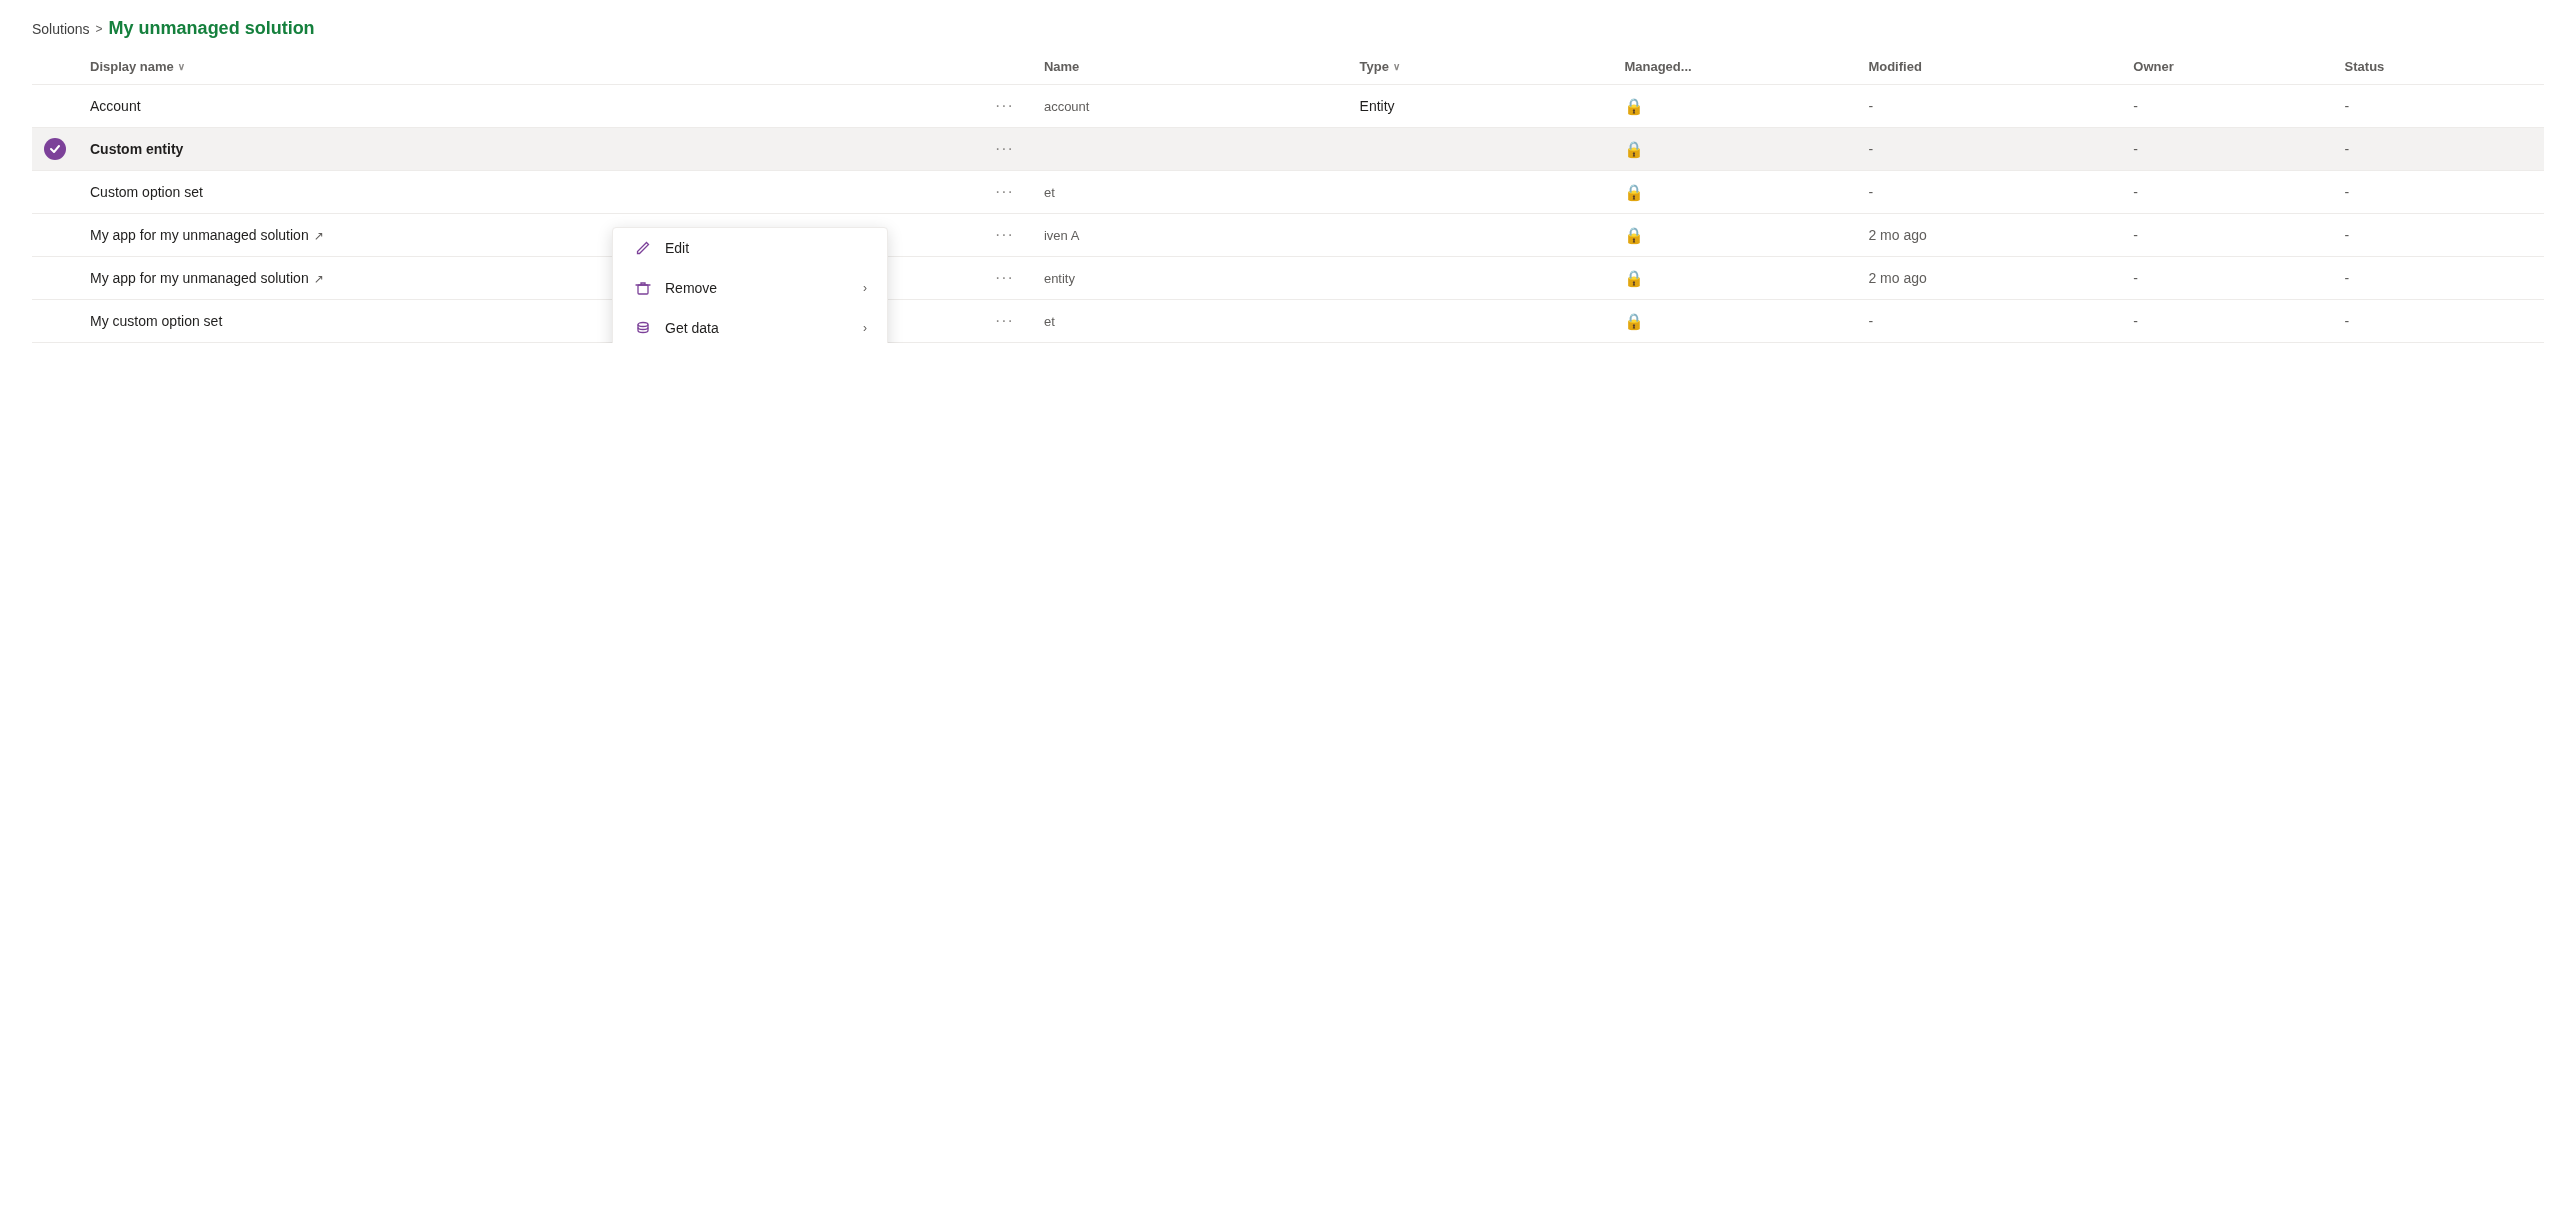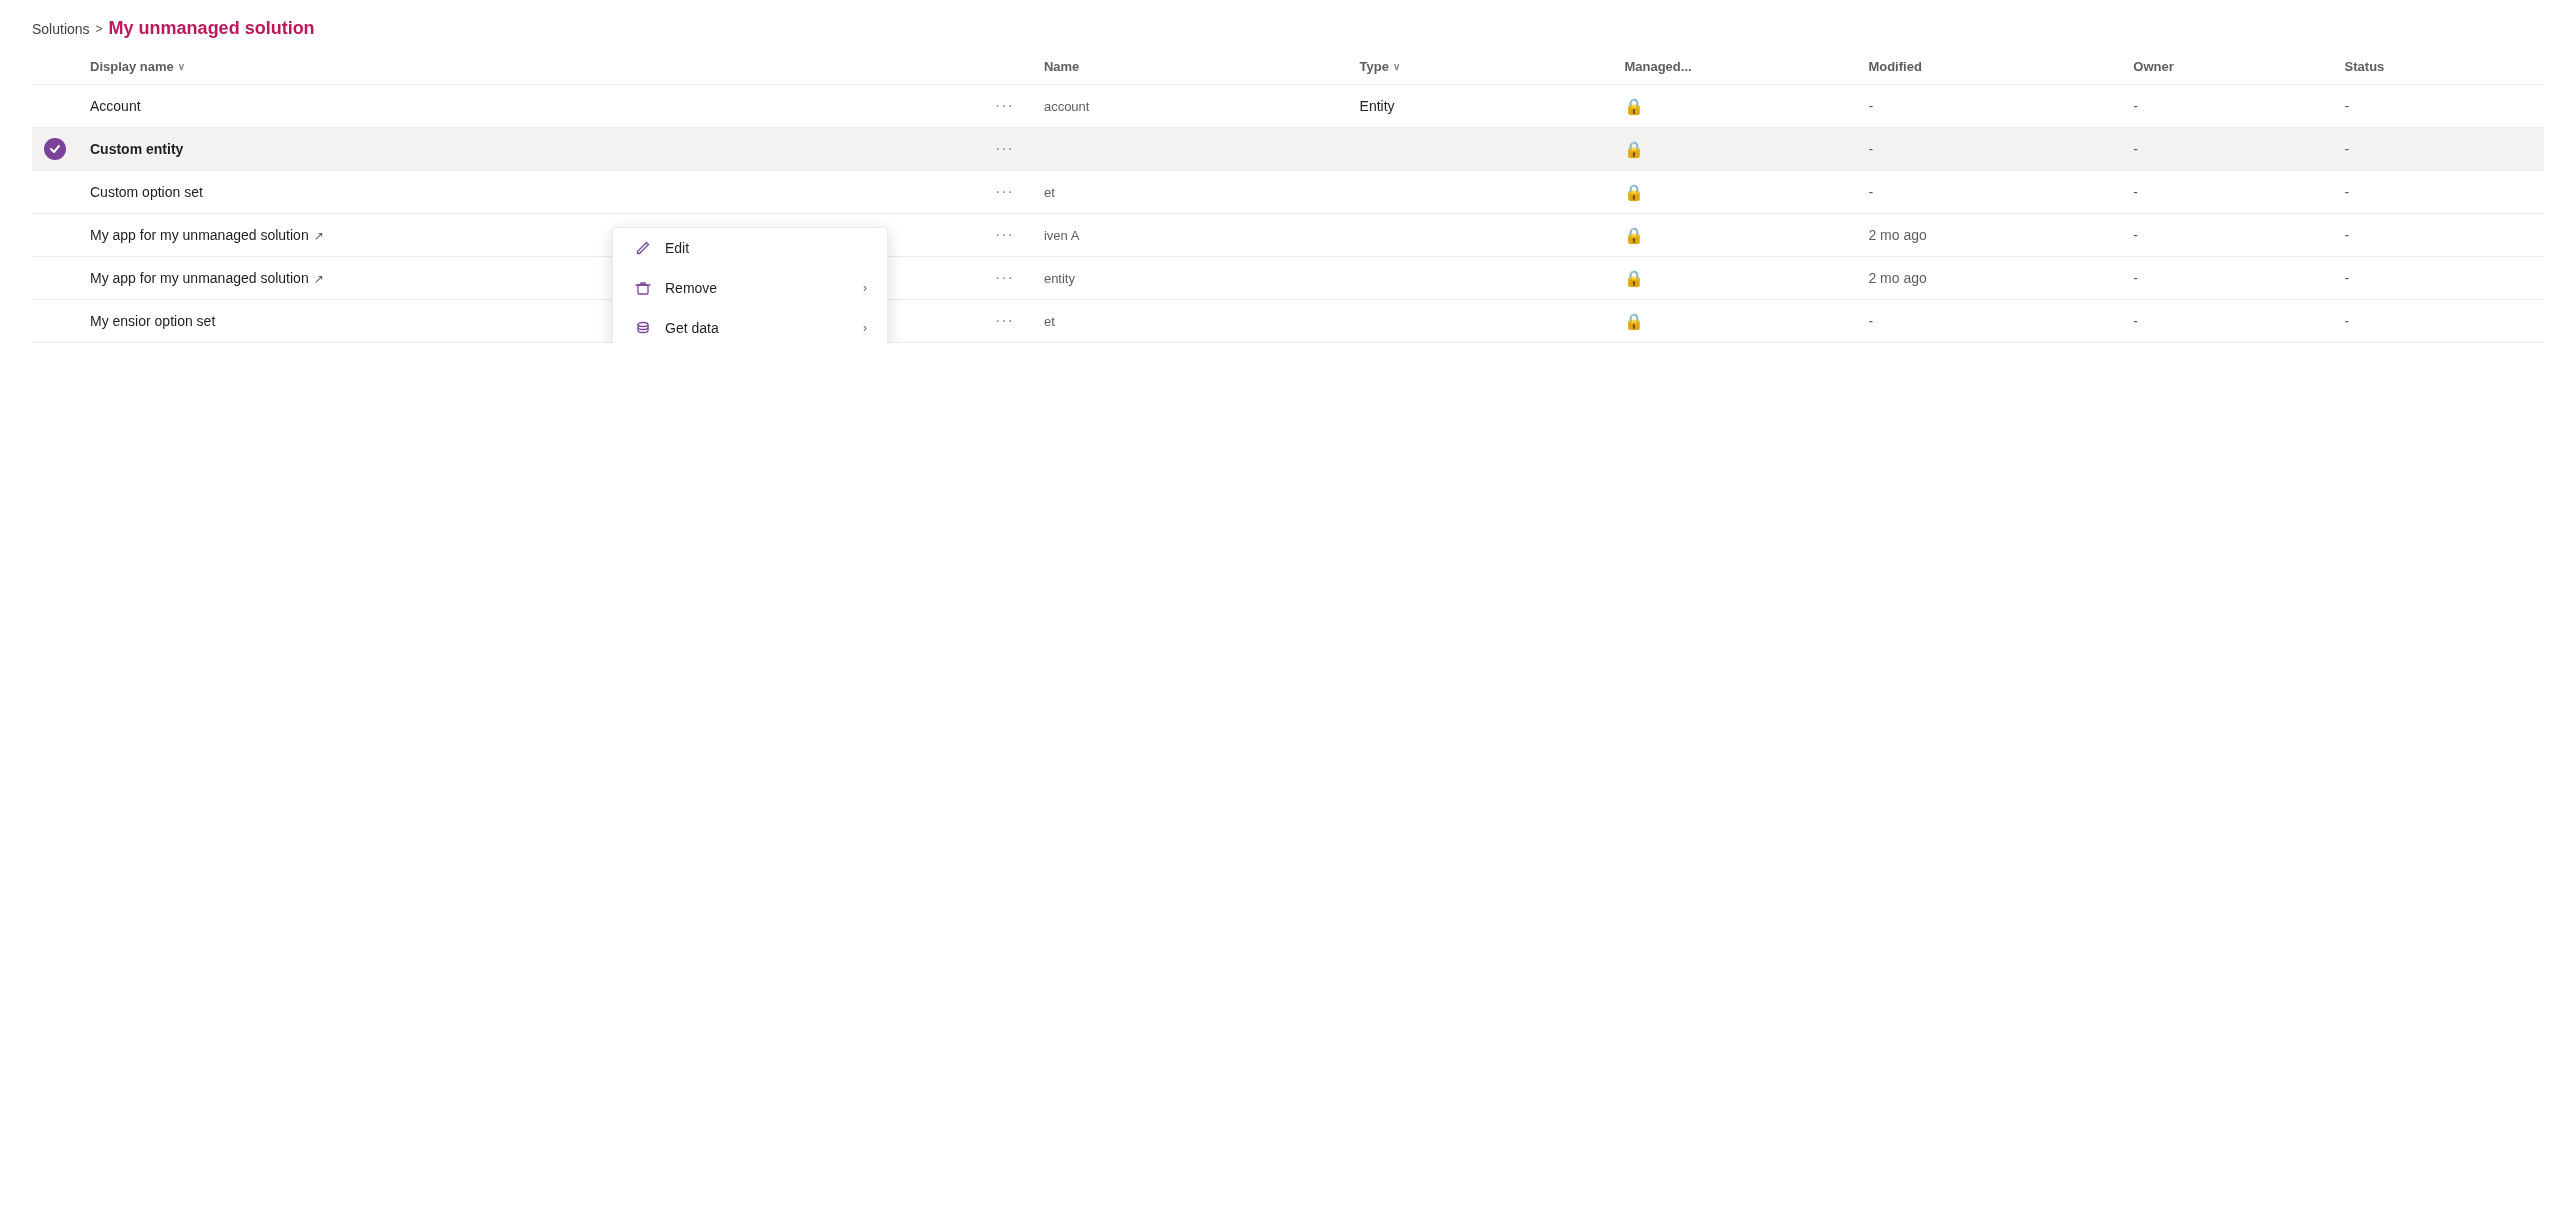--- a/index.html
+++ b/index.html
@@ -22,21 +22,21 @@
       color: #404040;
       cursor: pointer;
     }
     .breadcrumb-separator {
       color: #605e5c;
       font-size: 12px;
     }
     .breadcrumb-current {
       font-weight: 700;
       font-size: 18px;
-      color: #be185d;
+      color: #15803d;
     }
 
     .table-container {
       padding: 0 32px;
       position: relative;
     }
 
     table {
       width: 100%;
       border-collapse: collapse;
@@ -299,21 +299,21 @@
           <td class="row-more-cell"><button class="row-more-btn">···</button></td>
           <td class="name-cell">entity</td>
           <td class="type-cell"></td>
           <td class="managed-cell"><span class="lock-icon">🔒</span></td>
           <td class="modified-cell">2 mo ago</td>
           <td class="owner-cell">-</td>
           <td class="status-cell">-</td>
         </tr>
         <tr>
           <td class="row-check-cell"></td>
-          <td class="display-name-cell">My ensior option set</td>
+          <td class="display-name-cell">My custom option set</td>
           <td class="row-more-cell"><button class="row-more-btn">···</button></td>
           <td class="name-cell">et</td>
           <td class="type-cell"></td>
           <td class="managed-cell"><span class="lock-icon">🔒</span></td>
           <td class="modified-cell">-</td>
           <td class="owner-cell">-</td>
           <td class="status-cell">-</td>
         </tr>
       </tbody>
   </table>

